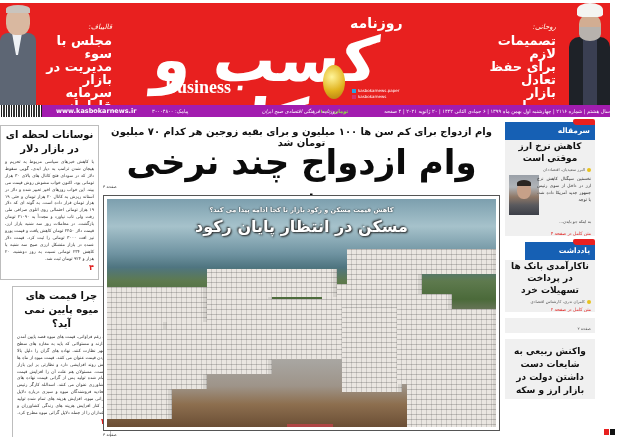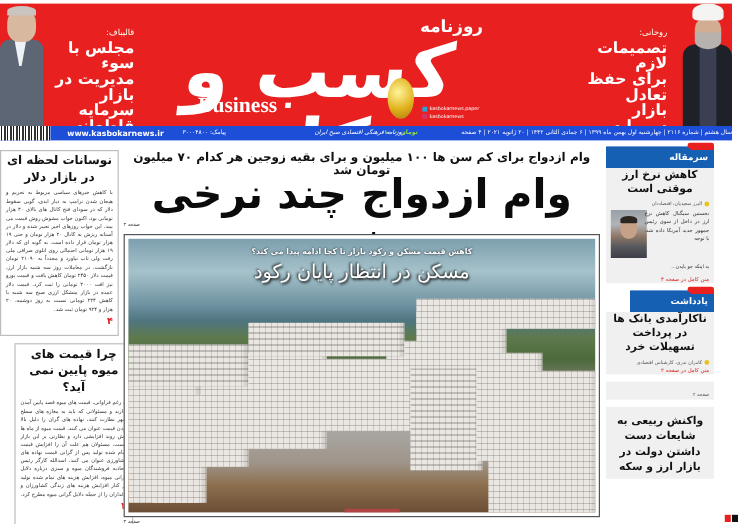--- a/index.html
+++ b/index.html
@@ -18,33 +18,33 @@
   .person-left .shirt { position: absolute; left: 12px; top: 30px; width: 10px; height: 22px; background: #eef1f5; clip-path: polygon(0 0, 100% 0, 60% 100%, 40% 100%); }
 
   .person-right { position: absolute; left: 565px; top: 0; width: 45px; height: 102px; }
   .person-right .turban { position: absolute; left: 12px; top: 0; width: 26px; height: 14px; background: #f4f4f2; border-radius: 50% 50% 20% 20%; }
   .person-right .face { position: absolute; left: 14px; top: 12px; width: 22px; height: 22px; background: #d2ad92; border-radius: 40%; }
   .person-right .beard { position: absolute; left: 14px; top: 24px; width: 22px; height: 14px; background: #b7b2ad; border-radius: 0 0 50% 50%; }
   .person-right .robe { position: absolute; left: 4px; top: 34px; width: 41px; height: 68px; background: #1e2228; border-radius: 10px 10px 0 0; }
   .person-right .inner { position: absolute; left: 18px; top: 36px; width: 14px; height: 66px; background: #3a3f52; }
 
   .side-head { position: absolute; color: #fff; direction: rtl; text-align: right; font-weight: bold; }
-  .side-head .kicker { font-size: 7px; font-weight: normal; margin-bottom: 3px; color: #ffe; }
+  .side-head .kicker { font-size: 7px; font-weight: normal; margin-bottom: 3px; color: #ffe; font-style: italic; }
   .side-head .line { font-size: 13px; line-height: 13px; }
   .left-head { left: 44px; top: 20px; width: 68px; }
   .right-head { left: 488px; top: 20px; width: 68px; }
 
   .logo-small { position: absolute; left: 350px; top: 12px; font-size: 14px; font-weight: bold; color: #fff; direction: rtl; }
   .logo-main { position: absolute; left: 125px; top: 26px; width: 275px; font-size: 62px; line-height: 62px; font-weight: bold; color: #fff; direction: rtl; text-align: center; letter-spacing: -3px; font-family: "DejaVu Sans", sans-serif; transform: skewX(-6deg); }
   .logo-latin { position: absolute; left: 165px; top: 74px; font-family: "Liberation Serif", serif; font-size: 18px; color: #ffffff; font-weight: bold; }
   .coin { position: absolute; left: 323px; top: 62px; width: 22px; height: 34px; border-radius: 50%; background: radial-gradient(circle at 40% 35%, #fff59a, #e0b21d 55%, #b07a10); }
   .social { position: absolute; left: 352px; top: 85px; font-size: 4px; color: #fff; line-height: 6px; }
   .social span.dot { display: inline-block; width: 4px; height: 4px; margin-right: 2px; vertical-align: middle; }
 
-  .infobar { position: absolute; left: 0; top: 105px; width: 610px; height: 12px; background: #1d4ed8; color: #fff; font-size: 5px; line-height: 12px; }
+  .infobar { position: absolute; left: 0; top: 105px; width: 610px; height: 12px; background: #a21caf; color: #fff; font-size: 5px; line-height: 12px; }
   .barcode { position: absolute; left: 0; top: 0; width: 42px; height: 12px; background: repeating-linear-gradient(90deg, #fff 0 1px, #1a1a1a 1px 2px, #fff 2px 3px, #333 3px 5px); }
   .site { position: absolute; left: 56px; top: 0; font-size: 6.5px; font-weight: bold; }
   .sms { position: absolute; left: 152px; top: 0; }
   .slogan { position: absolute; left: 262px; top: 0; font-style: italic; }
   .price { position: absolute; left: 320px; top: 0; color: #8ee048; font-weight: bold; }
   .dateinfo { position: absolute; right: 0; top: 0; direction: rtl; white-space: nowrap; }
 
   
   .left-col { position: absolute; left: 0; top: 122px; width: 99px; height: 315px; }
   .box { border: 1px solid #bdbdbd; background: #fff; padding: 2px 4px; direction: rtl; }
@@ -58,21 +58,21 @@
   .center { position: absolute; left: 103px; top: 120px; width: 397px; height: 317px; }
   .sup { position: absolute; left: 0; top: 6px; width: 397px; text-align: center; direction: rtl; font-size: 10px; font-weight: bold; color: #111; }
   .main-headline { position: absolute; left: 0; top: 22px; width: 397px; text-align: center; direction: rtl; font-size: 34px; font-weight: bold; color: #0b0b0b; line-height: 40px; letter-spacing: -1px; }
   .pg-small { position: absolute; font-size: 4px; color: #333; }
   .photo-frame { position: absolute; left: 0; top: 75px; width: 397px; height: 236px; border: 1px solid #555; padding: 3px; background: #fff; }
   .photo { position: relative; width: 100%; height: 100%; overflow: hidden;
     background: linear-gradient(180deg, #7c9fae 0%, #a6c2cb 12%, #6f93a1 24%, #4f7580 30%, #5e7a4e 36%, #4b6a3a 44%, #7d7c6f 52%, #b8b6b0 60%, #a7a49f 72%, #9e9489 82%, #8d6f4f 90%, #6b4e35 100%); }
   .bld { position: absolute; background: #eae6e1; box-shadow: inset -4px 0 0 rgba(0,0,0,0.08);
     background-image: repeating-linear-gradient(0deg, transparent 0 4px, rgba(60,60,60,0.25) 4px 5px), repeating-linear-gradient(90deg, transparent 0 4px, rgba(60,60,60,0.18) 4px 5px); }
   .photo-kicker { position: absolute; left: 0; top: 7px; width: 100%; text-align: center; direction: rtl; font-size: 6.5px; font-weight: bold; color: #fff; text-shadow: 0 0 2px #000; }
-  .photo-title { position: absolute; left: 0; top: 18px; width: 100%; text-align: center; direction: rtl; font-size: 16px; font-weight: normal; color: #fff; text-shadow: 1px 1px 2px #222, -1px -1px 2px #222; }
+  .photo-title { position: absolute; left: 0; top: 18px; width: 100%; text-align: center; direction: rtl; font-size: 16px; font-weight: bold; color: #fff; text-shadow: 1px 1px 2px #222, -1px -1px 2px #222; }
   .pink-mark { position: absolute; left: 180px; top: 225px; width: 46px; height: 18px; background: rgba(230,60,80,0.55); }
 
   
   .right-col { position: absolute; left: 505px; top: 122px; width: 90px; }
   .sec-tab { position: relative; height: 18px; background: #1660b4; color: #fff; font-size: 7.5px; font-weight: bold; direction: rtl; padding-right: 5px; line-height: 18px; }
   .sec-tab::before { content: ""; position: absolute; right: 0; top: -3px; width: 22px; height: 6px; background: #e8201f; border-radius: 3px 3px 0 6px; }
   .panel { background: #f0f0f0; direction: rtl; padding: 0 4px; }
   .panel .title { font-size: 9px; font-weight: bold; text-align: center; line-height: 12px; color: #111; }
   .author { font-size: 4px; color: #555; margin: 3px 0; }
   .author .bullet { display: inline-block; width: 4px; height: 4px; background: #e8c21d; border-radius: 50%; margin-left: 2px; vertical-align: middle; }

